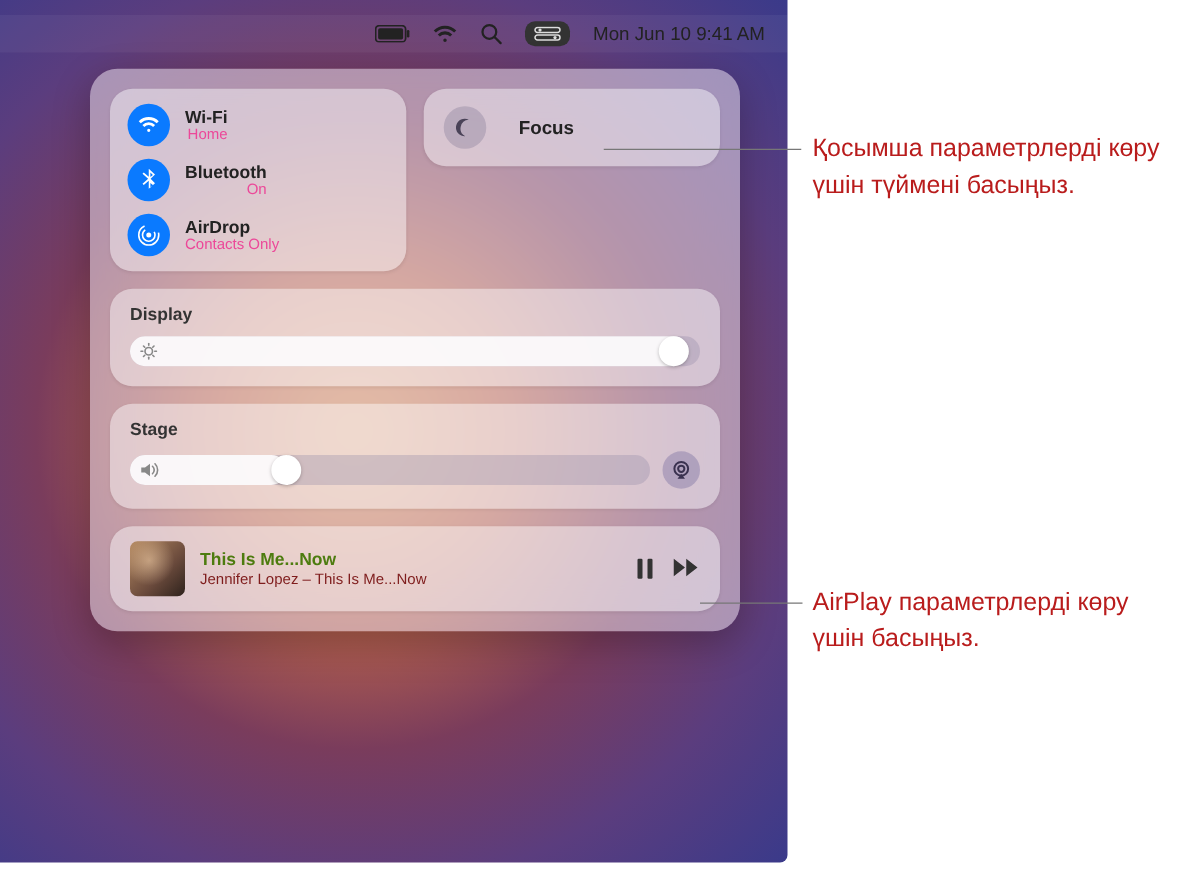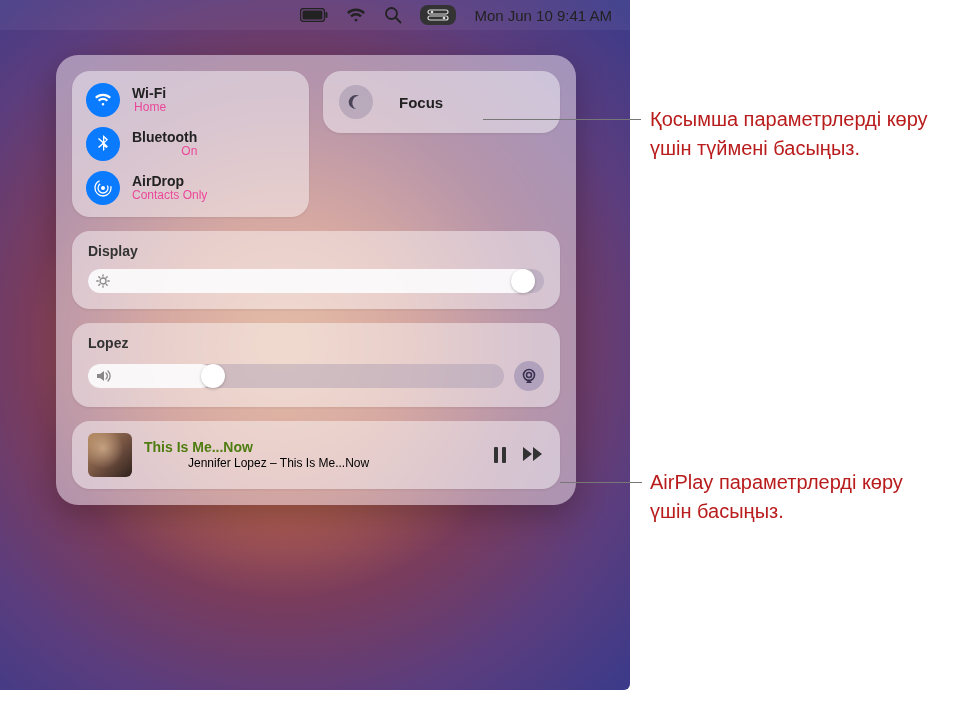--- a/index.html
+++ b/index.html
@@ -15,42 +15,42 @@
     position: absolute;
     top: 0; left: 0;
     width: 630px;
     height: 690px;
     background:
       radial-gradient(circle at 45% 50%, #e49a55 0%, #c66b48 25%, #7a3c5c 52%, #5b3d7e 75%, #3a3a8a 100%);
     border-radius: 0 0 6px 0;
   }
   .menubar {
     position: absolute;
-    top: 0; left: 0;
+    top: 12px; left: 0;
     width: 630px; height: 30px;
     display: flex;
     align-items: center;
     justify-content: flex-end;
     padding: 0 18px 0 0;
     gap: 18px;
     font-size: 15px;
     color: #2a2a2a;
     background: rgba(255,255,255,0.05);
   }
   .menubar .mb-icon { display:flex; align-items:center; }
   .menubar .cc-pill {
     background:#333; border-radius:8px;
     width:36px; height:20px;
     display:flex; align-items:center; justify-content:center;
   }
   .menubar .date-time { font-weight:500; color:#222; }
 
   .control-center {
     position:absolute;
-    top:55px; left:56px;
+    top:55px; left:72px;
     width:520px;
     padding:16px;
     border-radius:22px;
     background: rgba(230,220,235,0.55);
     backdrop-filter: blur(20px);
     box-shadow: 0 10px 30px rgba(0,0,0,0.25);
     display:grid;
     grid-template-columns: 1fr 1fr;
     grid-template-rows: auto auto auto auto;
     gap:14px;
@@ -147,21 +147,21 @@
     background: linear-gradient(135deg,#b58a62,#6a4a3c 60%,#2e221c);
     position:relative; overflow:hidden;
     flex-shrink:0;
   }
   .album-art::after{
     content:""; position:absolute; inset:0;
     background: radial-gradient(circle at 35% 35%, rgba(255,220,180,0.5), transparent 50%);
   }
   .np-text { flex:1; display:flex; flex-direction:column; line-height:1.2;}
   .np-title { font-size:14px; font-weight:600; color:#4d7c0f;}
-  .np-sub   { font-size:12px; color:#000000;margin-left:44px;}
+  .np-sub   { font-size:12px; color:#7f1d1d;}
   .np-ctrls { display:flex; gap:14px; }
   .np-btn { cursor:pointer; color:#333; }
 
   
   .callout {
     position:absolute;
     font-size:20px; line-height:1.45; color:#b91c1c;
     max-width:290px;
   }
   .callout .line {
@@ -274,21 +274,21 @@
                 <line x1="10.2" y1="3.8" x2="11.2" y2="2.8"></line>
               </g>
             </svg>
         </span>
       </div>
       <div class="slider-thumb" style="left:calc(98% - 24px)"></div>
     </div>
   </div>
 
   <div class="panel slider-panel">
-    <div class="slider-title">Lopez</div>
+    <div class="slider-title">Stage</div>
     <div class="slider-row">
       <div class="slider-track" style="flex:1">
         <div class="slider-fill" style="width:30%">
           <span>
             <svg width="16" height="14" viewBox="0 0 16 14">
                 <path d="M1 5h3l4-3v10l-4-3H1z" fill="#888"></path>
                 <path d="M10 4a4 4 0 010 6M12 2a7 7 0 010 10" fill="none" stroke="#888" stroke-width="1.3" stroke-linecap="round"></path>
               </svg>
           </span>
         </div>

